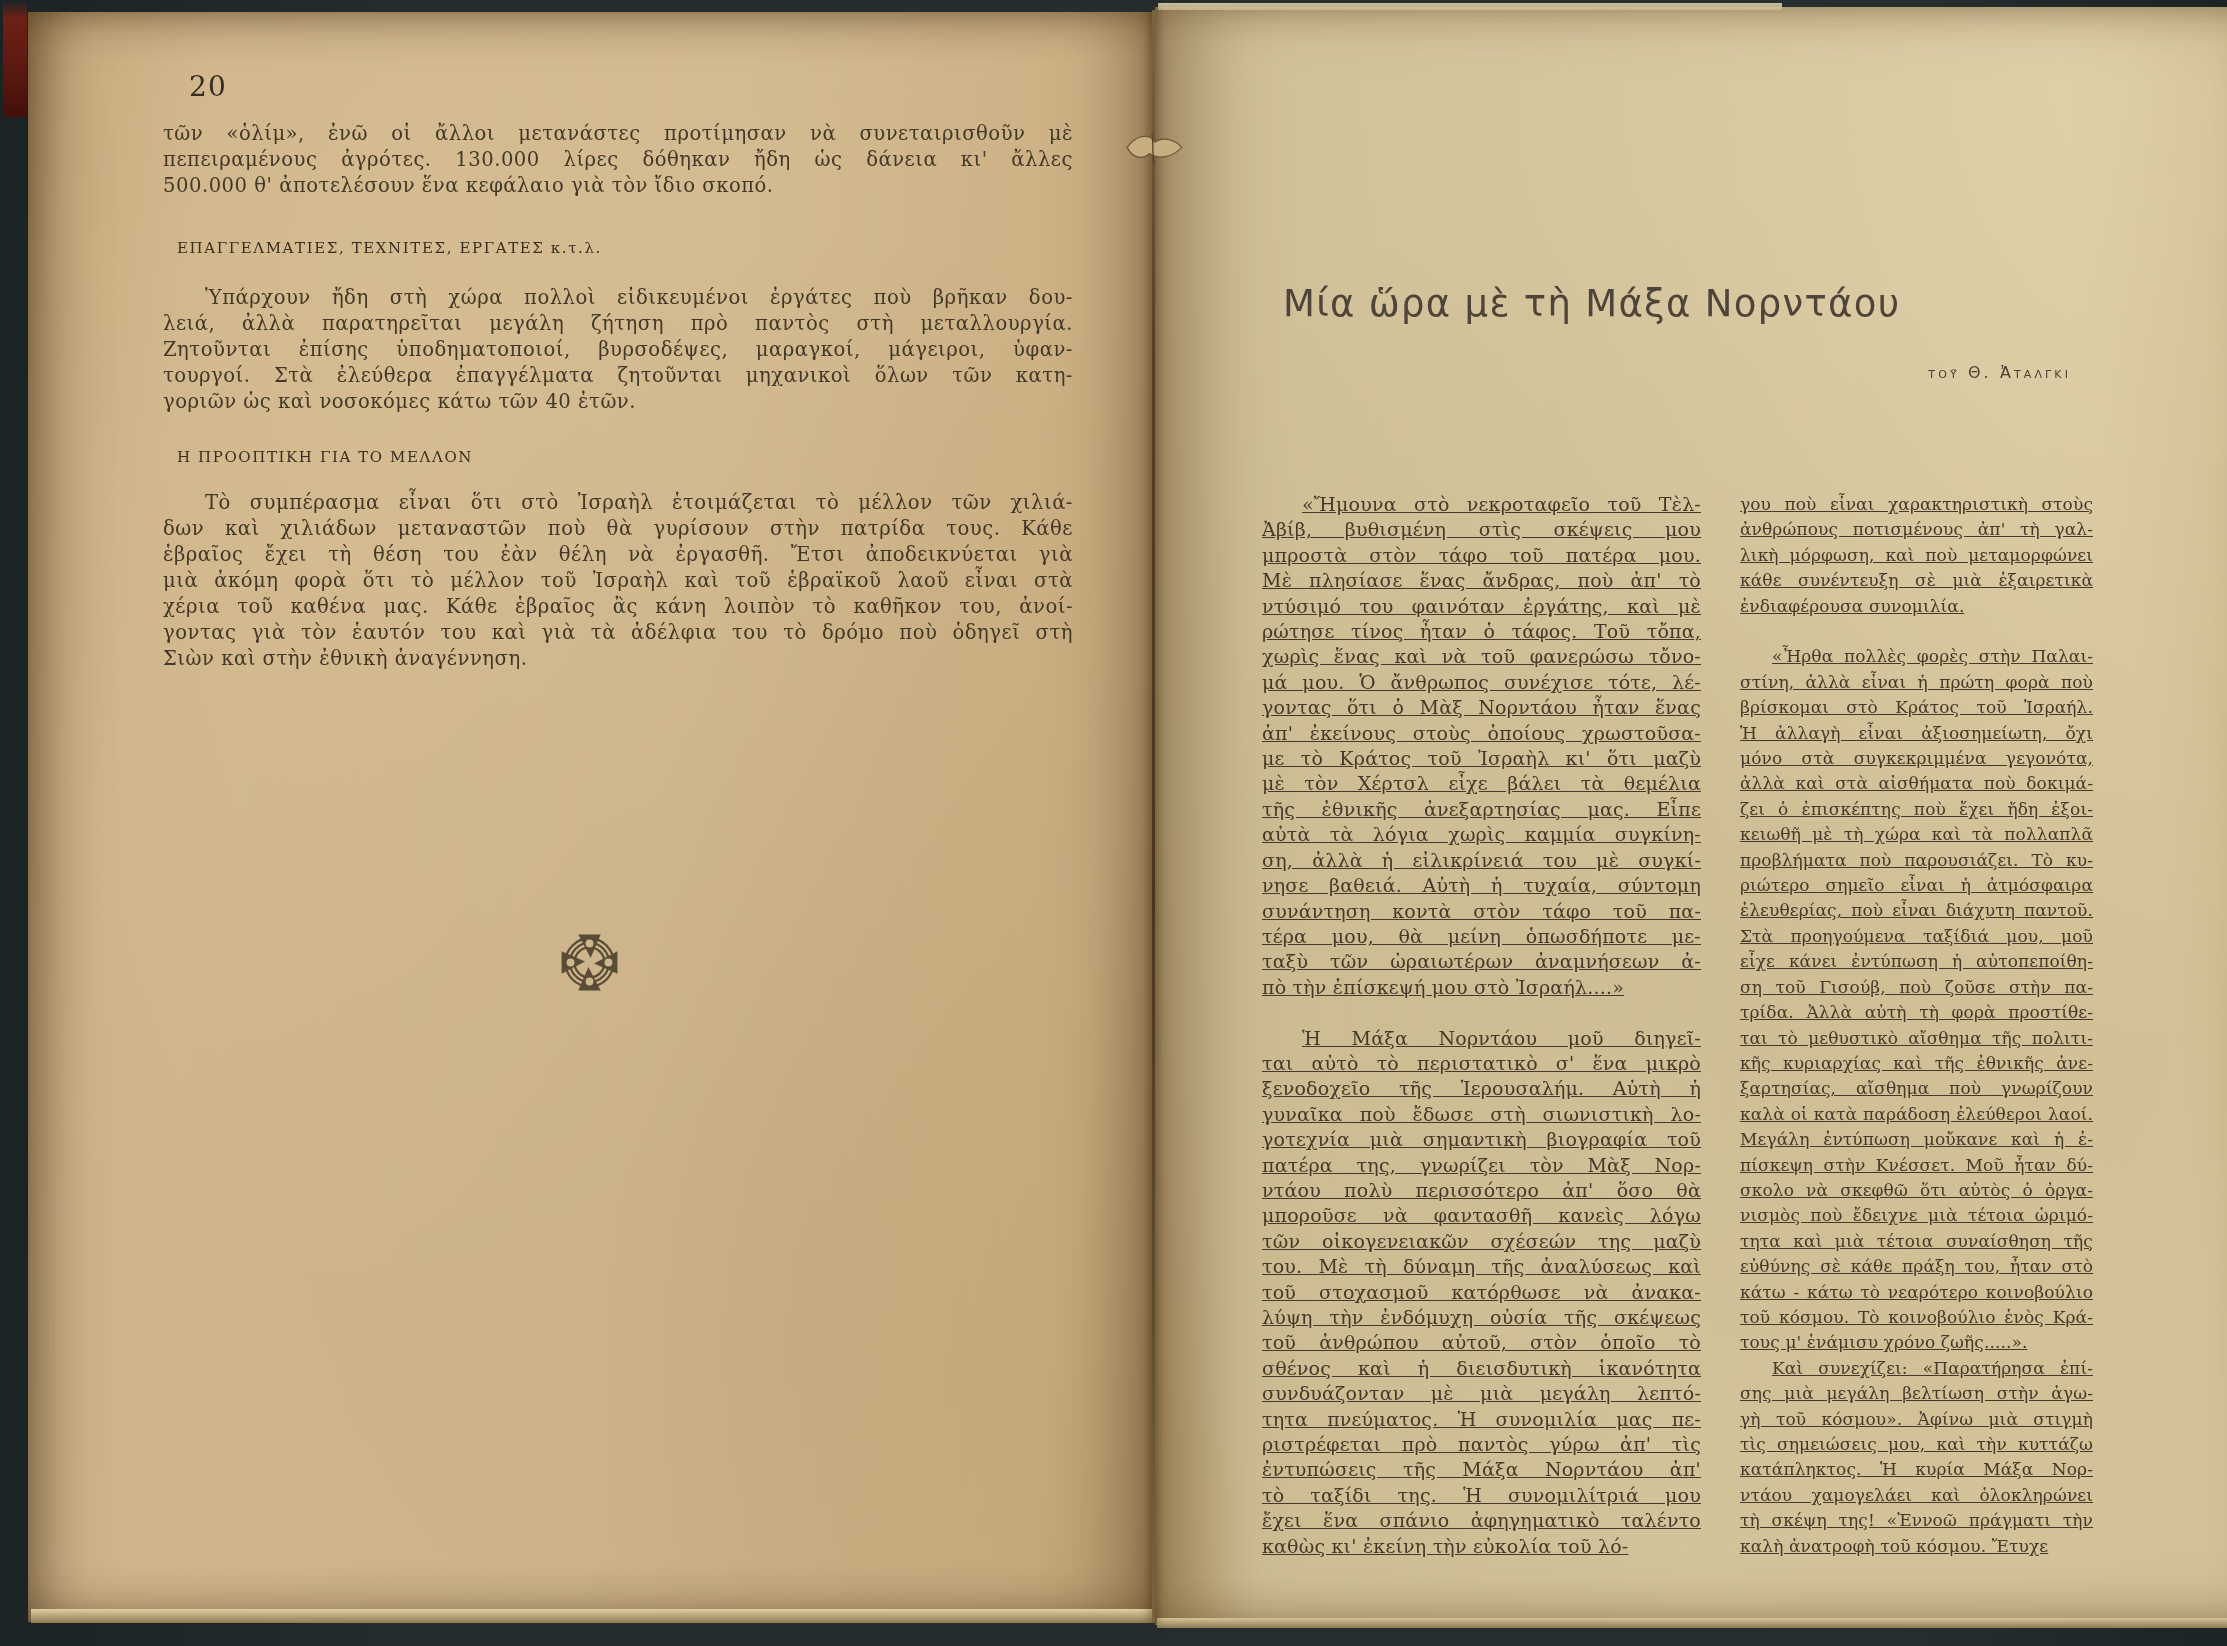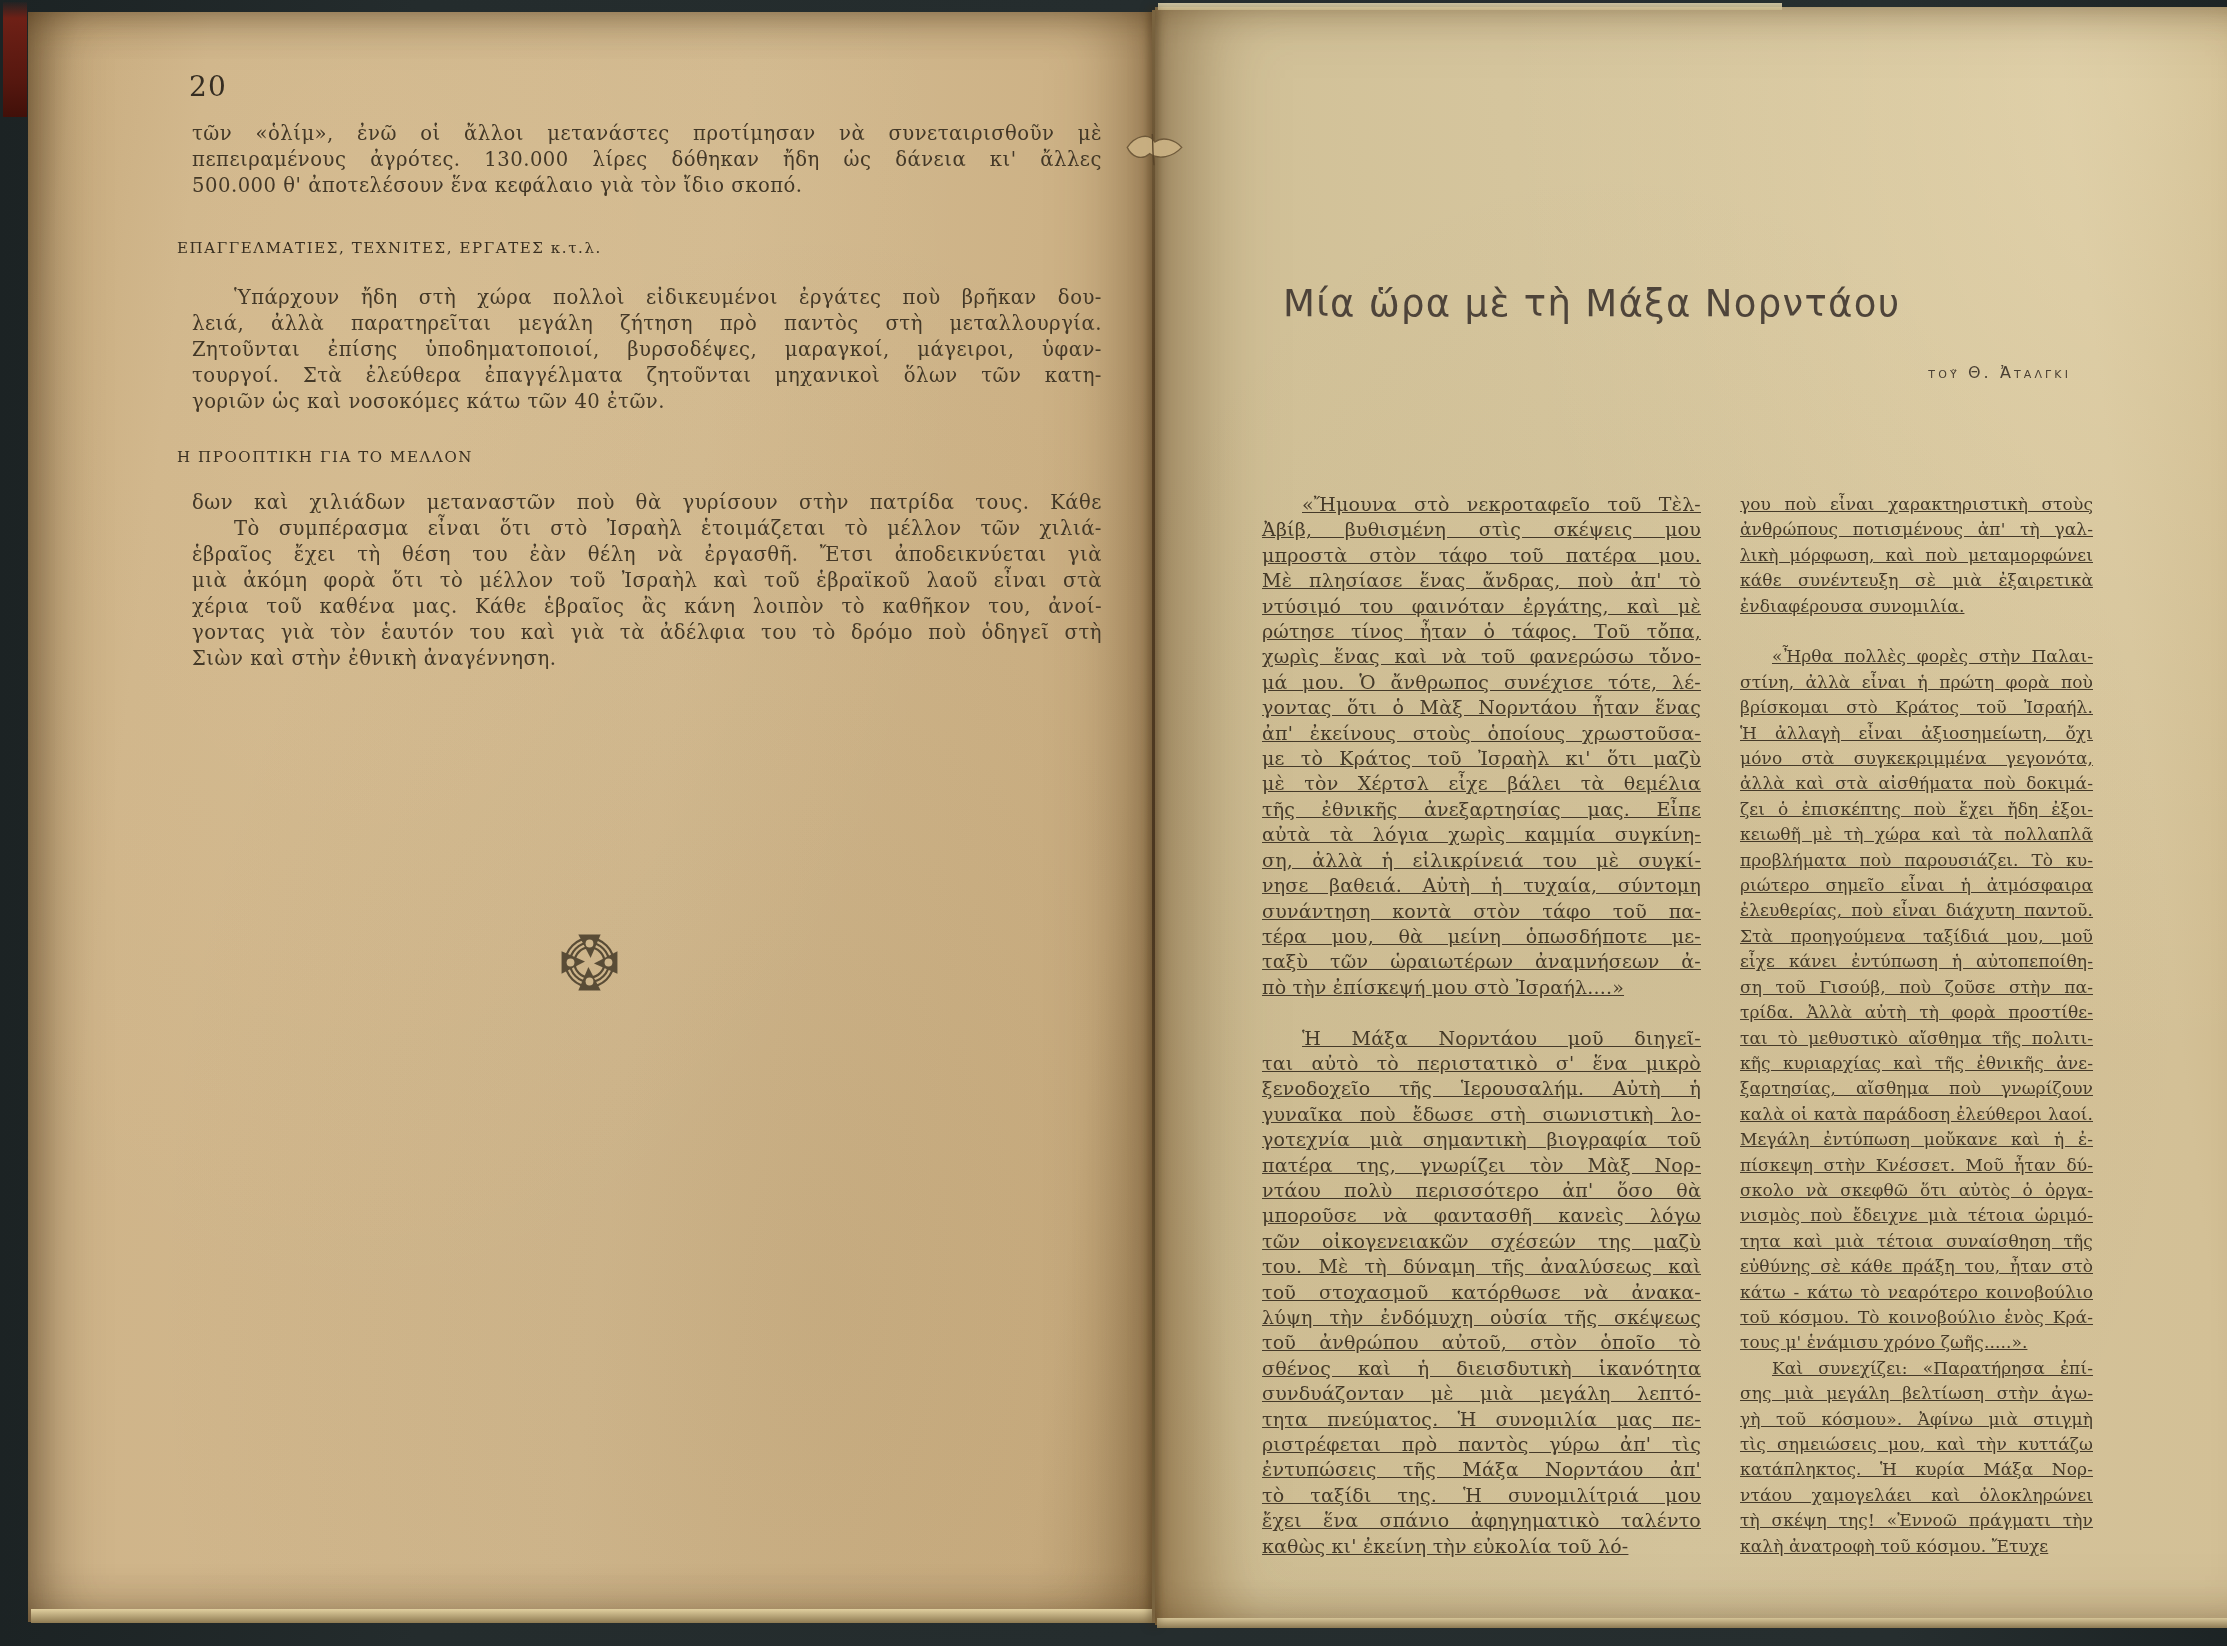--- a/index.html
+++ b/index.html
@@ -23,21 +23,21 @@
   
   #cover-red{position:absolute;left:2.7px;top:1.8px;width:24px;height:115px;
     background:linear-gradient(180deg,#72211611,#6e2016 14%,#55170f 70%,#411009);}
   #fold-line{position:absolute;left:1152px;top:9.8px;width:2.7px;height:1613px;
     background:linear-gradient(180deg,#7a6440,#553f24 22%,#4a3620 55%,#64512f 85%,#7a6440);
     box-shadow:0 0 9.8px 1.8px rgba(55,36,12,.55);}
   #edge-top-right{position:absolute;left:1158px;top:2.7px;width:624px;height:7.1px;background:linear-gradient(180deg,#e7dab2,#c9b98c);opacity:.85;}
   #edge-bottom-left{position:absolute;left:31px;top:1609px;width:1121px;height:14.3px;background:linear-gradient(180deg,#e0cf9f,#8e7a52);}
   #edge-bottom-right{position:absolute;left:1157px;top:1618px;width:1123px;height:9.8px;background:linear-gradient(180deg,#d5c497,#8d7a54);}
   
-  .lp-block{position:absolute;left:192px;width:910px;color:#433827;}
+  .lp-block{position:absolute;left:163px;width:910px;color:#433827;}
   .lp-block .line{font-size:19.6px;line-height:26px;letter-spacing:0.5px;text-align:justify;text-align-last:justify;}
   .lp-block .line.end{text-align-last:left;}
   .lp-block .para .line.ind{text-indent:42px;}
   #lp-number{position:absolute;left:189px;top:70px;font-size:28px;letter-spacing:1.3px;color:#352d22;}
   .lp-heading{position:absolute;left:177px;width:910px;font-size:15px;letter-spacing:1.6px;color:#392f20;}
   
   #ornament{position:absolute;left:556px;top:929px;width:67px;height:67px;opacity:.88;}
   
   #article-title{position:absolute;left:1283px;top:282px;width:820px;text-align:left;
     font-family:"DejaVu Sans",sans-serif;font-size:37px;letter-spacing:1.3px;color:#4e443a;}
@@ -91,22 +91,22 @@
         <div class="line">λειά, ἀλλὰ παρατηρεῖται μεγάλη ζήτηση πρὸ παντὸς στὴ μεταλλουργία.</div>
         <div class="line">Ζητοῦνται ἐπίσης ὑποδηματοποιοί, βυρσοδέψες, μαραγκοί, μάγειροι, ὑφαν-</div>
         <div class="line">τουργοί. Στὰ ἐλεύθερα ἐπαγγέλματα ζητοῦνται μηχανικοὶ ὅλων τῶν κατη-</div>
         <div class="line end">γοριῶν ὡς καὶ νοσοκόμες κάτω τῶν 40 ἐτῶν.</div>
       </div>
     </div>
 
   <div class="lp-heading" style="top:448px">Η ΠΡΟΟΠΤΙΚΗ ΓΙΑ ΤΟ ΜΕΛΛΟΝ</div>
   <div class="lp-block" style="top:490px">
       <div class="para">
+        <div class="line ind">Τὸ συμπέρασμα εἶναι ὅτι στὸ Ἰσραὴλ ἑτοιμάζεται τὸ μέλλον τῶν χιλιά-</div>
         <div class="line">δων καὶ χιλιάδων μεταναστῶν ποὺ θὰ γυρίσουν στὴν πατρίδα τους. Κάθε</div>
-        <div class="line ind">Τὸ συμπέρασμα εἶναι ὅτι στὸ Ἰσραὴλ ἑτοιμάζεται τὸ μέλλον τῶν χιλιά-</div>
         <div class="line">ἑβραῖος ἔχει τὴ θέση του ἐὰν θέλη νὰ ἐργασθῆ. Ἔτσι ἀποδεικνύεται γιὰ</div>
         <div class="line">μιὰ ἀκόμη φορὰ ὅτι τὸ μέλλον τοῦ Ἰσραὴλ καὶ τοῦ ἑβραϊκοῦ λαοῦ εἶναι στὰ</div>
         <div class="line">χέρια τοῦ καθένα μας. Κάθε ἑβραῖος ἂς κάνη λοιπὸν τὸ καθῆκον του, ἀνοί-</div>
         <div class="line">γοντας γιὰ τὸν ἑαυτόν του καὶ γιὰ τὰ ἀδέλφια του τὸ δρόμο ποὺ ὁδηγεῖ στὴ</div>
         <div class="line end">Σιὼν καὶ στὴν ἐθνικὴ ἀναγέννηση.</div>
       </div>
     </div>
 
   <svg id="ornament" viewBox="0 0 120 120">
     <g fill="none" stroke="#4a3e2b" stroke-width="4">

